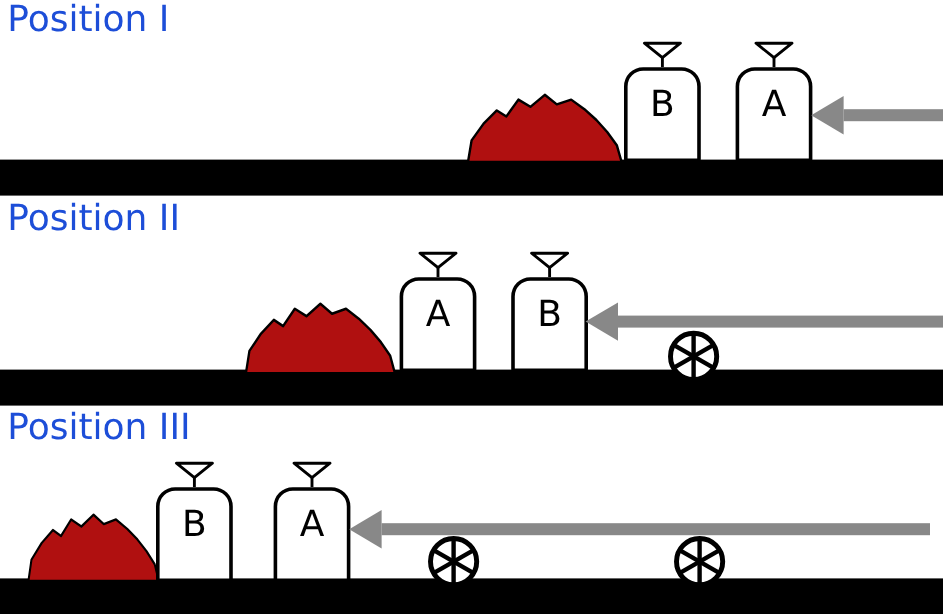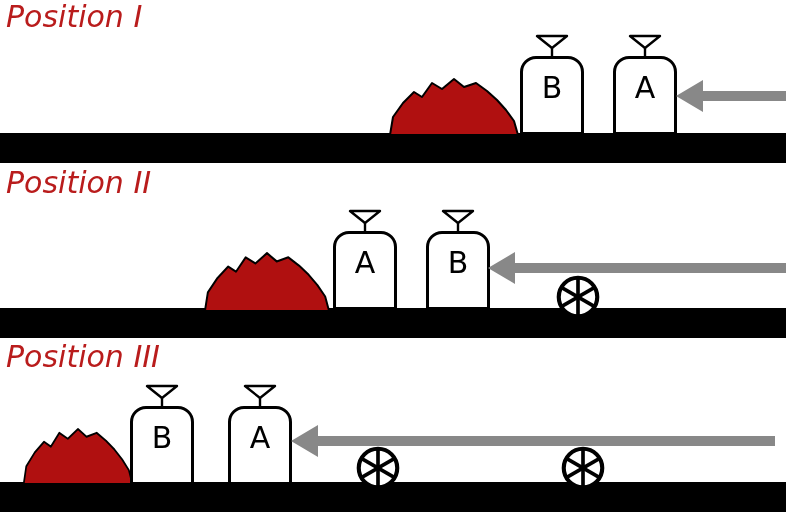--- a/index.html
+++ b/index.html
@@ -12,22 +12,21 @@
     width: 786px;
     height: 512px;
     background: var(--background, #ffffff);
     overflow: hidden;
   }
   .panel-title {
     position: absolute;
     left: 6px;
     font-size: 30px;
     line-height: 1.1;
-    color: #b91c1c;
-    font-style: italic;
+    color: #1d4ed8;
   }
   .ground {
     position: absolute;
     left: 0;
     width: 786px;
     height: 30px;
     background: var(--ground-color, #000);
   }
   .rock { position: absolute; color: var(--rock-color, #b01010); }
   .rock svg { display: block; }

